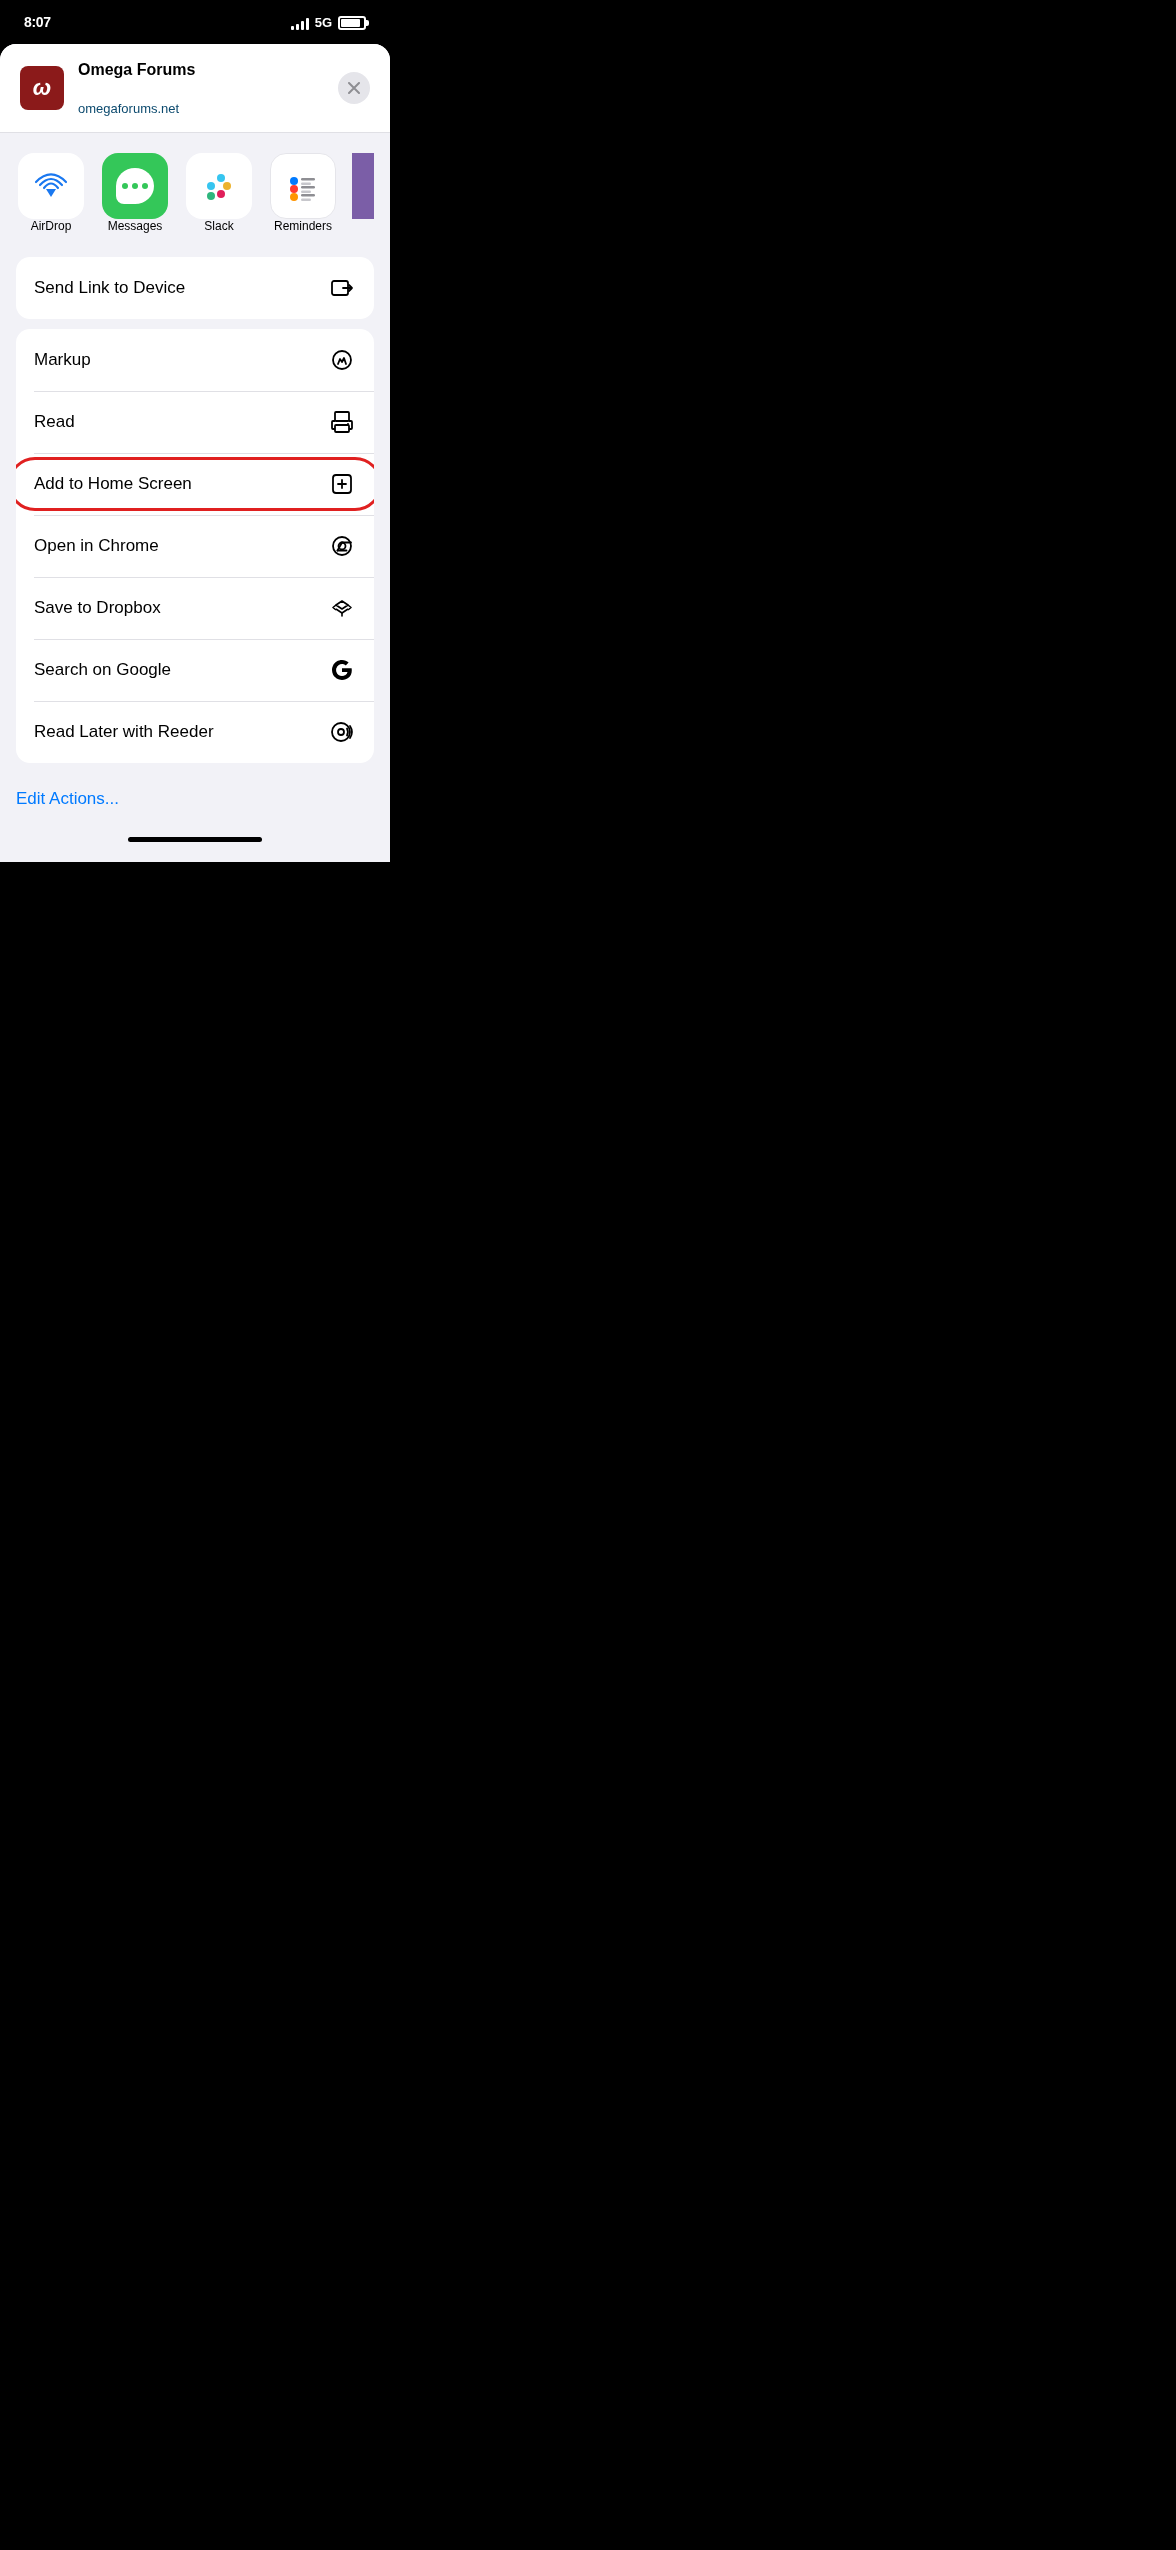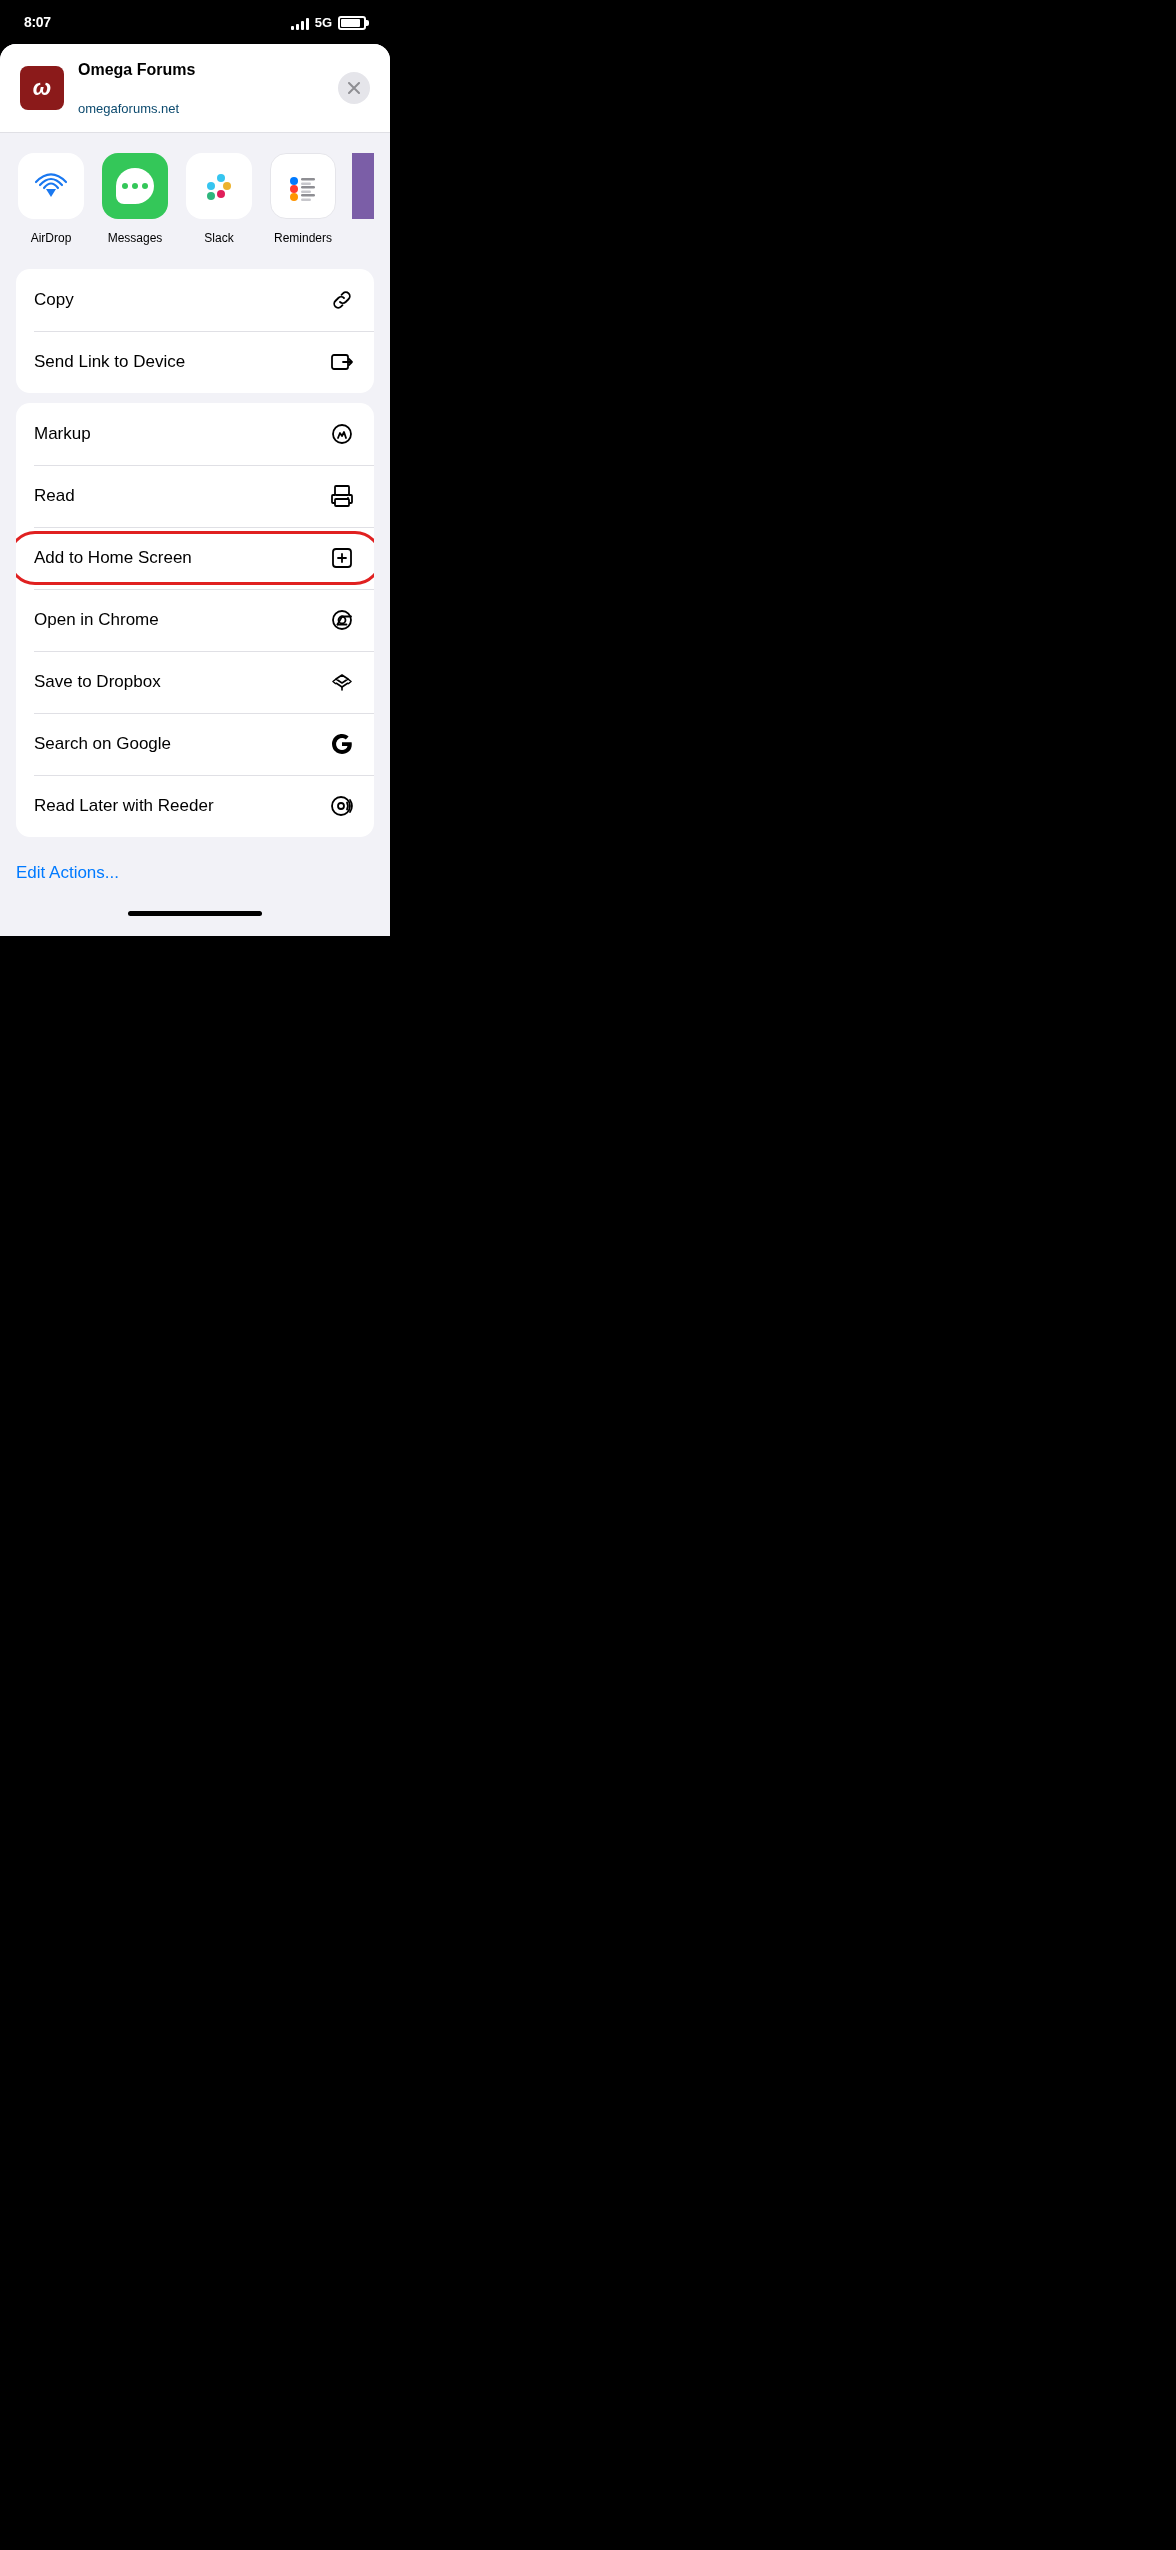--- a/index.html
+++ b/index.html
@@ -172,21 +172,21 @@
       padding-bottom: 4px;
       scrollbar-width: none;
     }
 
     .app-icons-scroll::-webkit-scrollbar { display: none; }
 
     .app-icon-item {
       display: flex;
       flex-direction: column;
       align-items: center;
-      gap: 12px;
+      gap: 0;
       cursor: pointer;
       flex-shrink: 0;
       width: 70px;
     }
 
     .app-icon-img {
       width: 66px;
       height: 66px;
       border-radius: 16px;
       display: flex;
@@ -450,30 +450,20 @@
       <div class="app-icon-item" style="width:30px; overflow:hidden;">
         <div class="app-icon-img" style="background:#7b5ea7; border-radius:16px; width:66px; height:66px; flex-shrink:0;"></div>
       </div>
 
     </div>
   </div>
 
   <div class="action-section">
     <div class="action-card">
       <div class="action-item">
-        <span class="action-label">Copy</span>
-        <div class="action-icon">
-          <svg width="24" height="24" viewBox="0 0 24 24" fill="none" xmlns="http://www.w3.org/2000/svg">
-
-            <path d="M10 14a4 4 0 005.656 0l3-3a4 4 0 00-5.656-5.656l-1.5 1.5" stroke="#000" stroke-width="1.8" stroke-linecap="round" stroke-linejoin="round"></path>
-            <path d="M14 10a4 4 0 00-5.656 0l-3 3a4 4 0 005.656 5.656l1.5-1.5" stroke="#000" stroke-width="1.8" stroke-linecap="round" stroke-linejoin="round"></path>
-          </svg>
-        </div>
-      </div>
-      <div class="action-item">
         <span class="action-label">Send Link to Device</span>
         <div class="action-icon">
           <svg width="24" height="24" viewBox="0 0 24 24" fill="none" xmlns="http://www.w3.org/2000/svg">
             <rect x="2" y="5" width="16" height="14" rx="2" stroke="#000" stroke-width="1.8"></rect>
             <path d="M13 12H22M19 9l3 3-3 3" stroke="#000" stroke-width="1.8" stroke-linecap="round" stroke-linejoin="round"></path>
           </svg>
         </div>
       </div>
     </div>
   </div>

